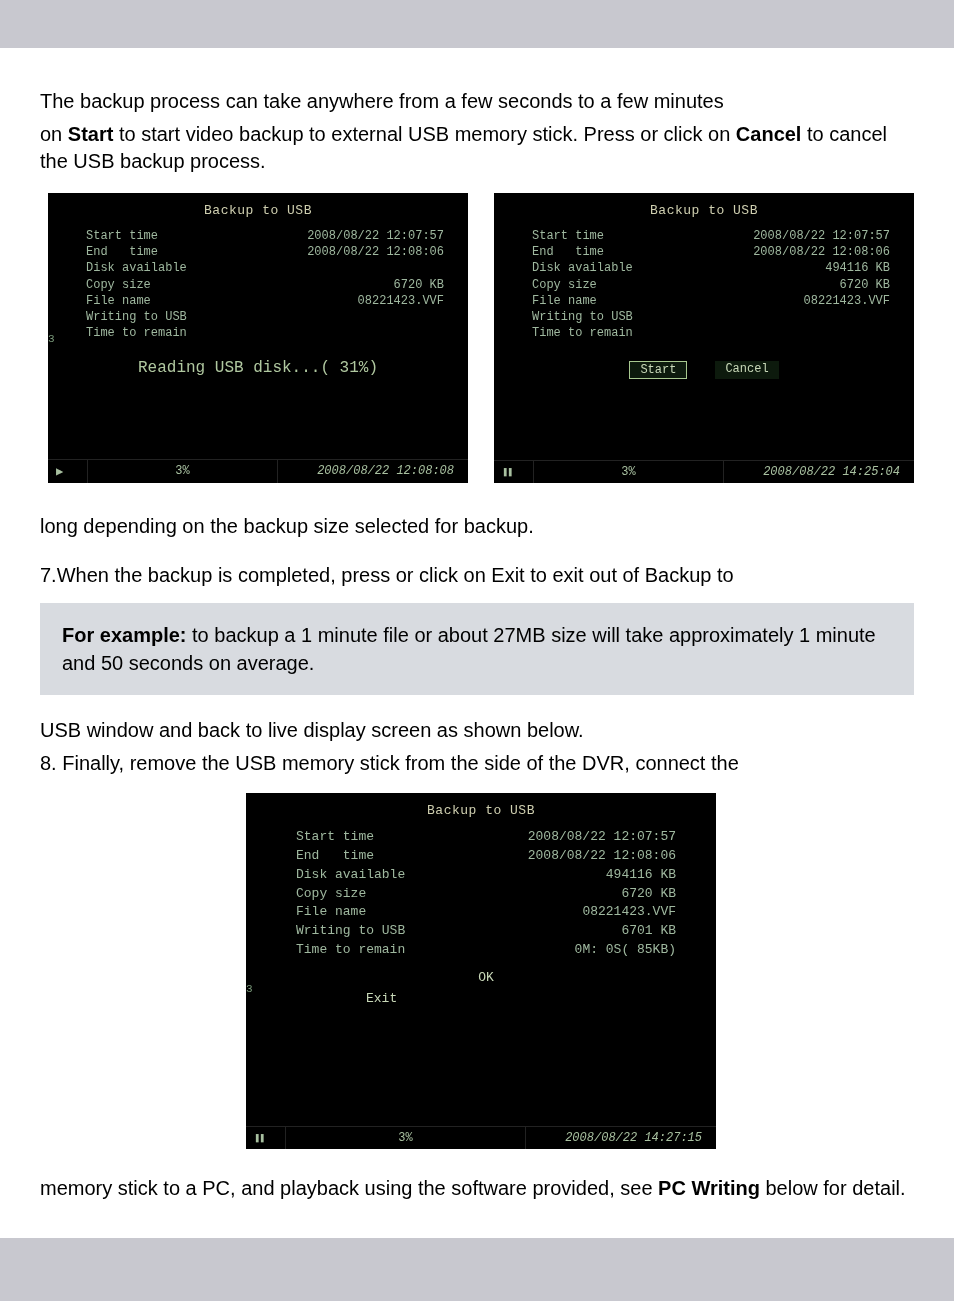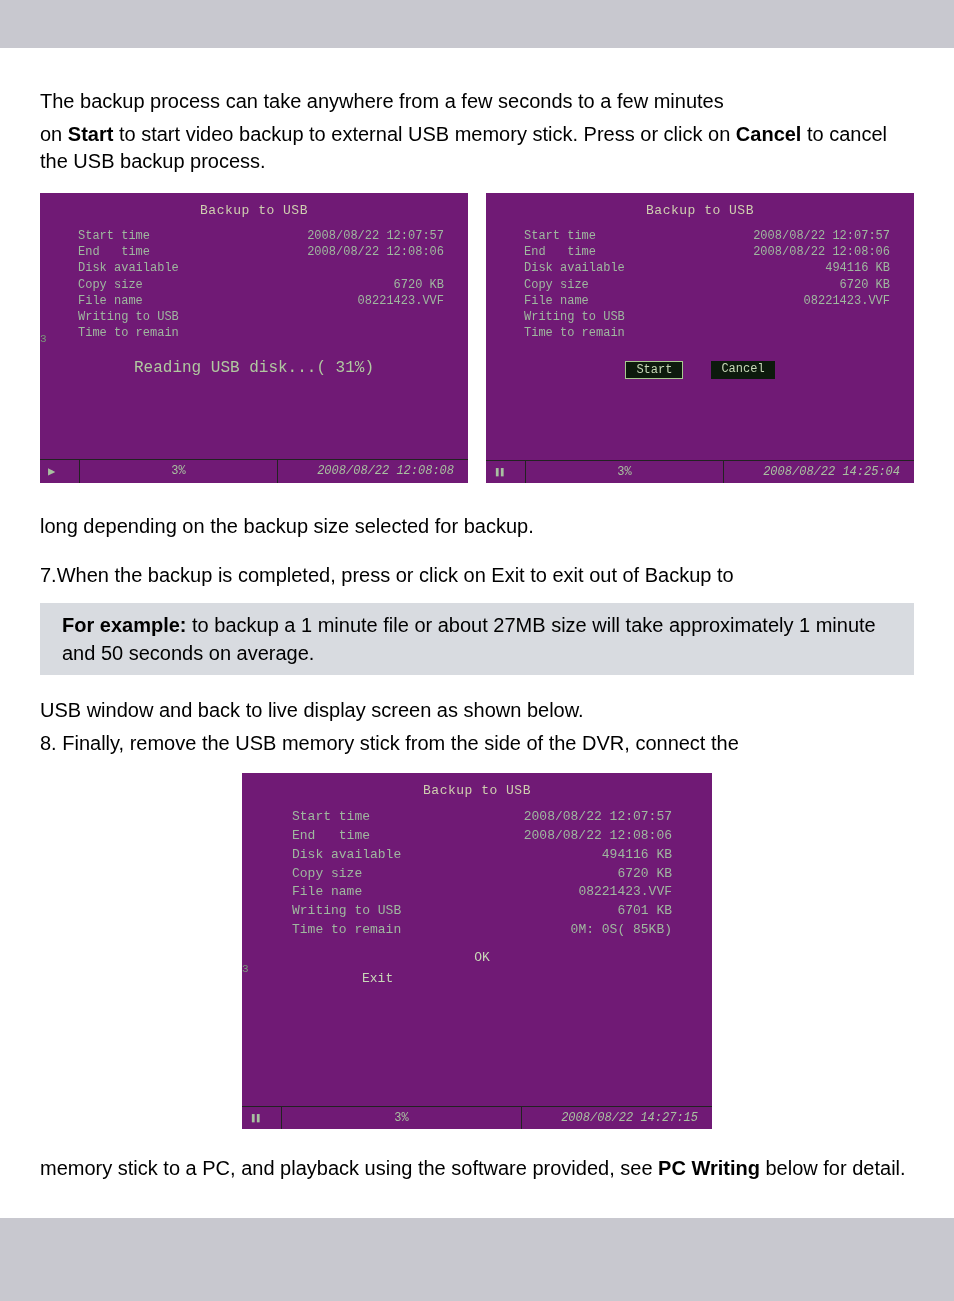--- a/index.html
+++ b/index.html
@@ -17,27 +17,28 @@
   }
   .para { line-height: 1.35; margin-bottom: 6px; }
   .para b { font-weight: bold; }
   .shots-row {
     display: flex;
     gap: 18px;
     margin: 18px 0 30px 0;
   }
   .shot {
     flex: 1;
-    background: #701a75;
+    background: #000000;
     color: #9fb89f;
     font-family: "Courier New", monospace;
     font-size: 12px;
     position: relative;
     height: 290px;
     filter: blur(0.4px);
+    margin-left: 8px;
   }
   .shot-title {
     text-align: center;
     color: #cfcfb0;
     padding: 10px 0 6px 0;
     font-size: 13px;
     letter-spacing: 0.5px;
   }
   .shot-body {
     padding: 4px 24px 0 38px;
@@ -82,21 +83,21 @@
   .shot-status .cell.mid { flex: 1; text-align: center; }
   .shot-status .cell:last-child { border-right: none; width: 190px; text-align: right; padding-right: 14px; font-style: italic; }
   .edge-tag {
     position: absolute;
     left: 0; top: 140px;
     color: #7a9a7a;
     font-size: 11px;
   }
   .callout {
     background: #d8dbe0;
-    padding: 8px 22px;
+    padding: 18px 22px;
     margin: 14px 0 22px 0;
     line-height: 1.4;
   }
   .shot-wrap-center {
     display: flex;
     justify-content: center;
     margin: 16px 0 26px 0;
   }
   .shot.large {
     flex: none;

